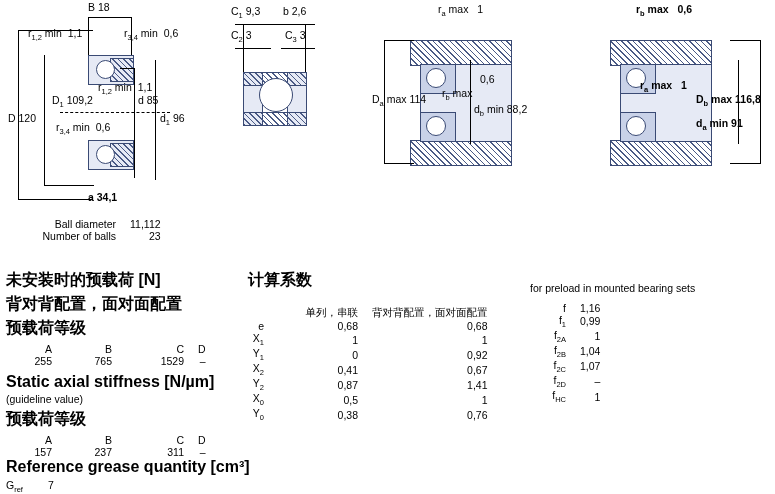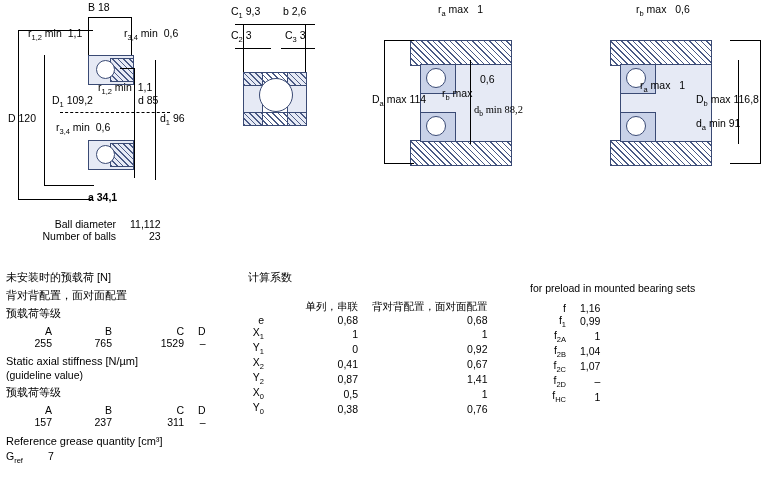--- a/index.html
+++ b/index.html
@@ -7,21 +7,21 @@
     width:775px;height:494px;
     background:#ffffff;
     font-family:"Liberation Sans", sans-serif;
     font-size:11px;
     color:#000000;
     position:relative;
     overflow:hidden;
   }
   .abs{position:absolute;}
   .lbl{font-size:10.5px;white-space:nowrap;line-height:1.1;}
-  .lbl-b{font-size:11px;font-weight:normal;white-space:nowrap;}
+  .lbl-b{font-size:16px;font-weight:bold;white-space:nowrap;}
   .sub{font-size:7.5px;vertical-align:sub;}
 
   
   #drawings{position:absolute;left:0;top:0;width:775px;height:215px;}
 
   .dimline{position:absolute;background:#000;}
   .vline{width:1px;}
   .hline{height:1px;}
 
   
@@ -150,30 +150,30 @@
     </div>
     <div class="lbl abs" style="left:110px;top:74px;">
       <span>0,6</span>
     </div>
     <div class="lbl abs" style="left:72px;top:88px;">
       <span>r<span class="sub">b</span> max</span>
     </div>
     <div class="lbl abs" style="left:2px;top:94px;">
       <span>D<span class="sub">a</span> max</span>&nbsp;<span>114</span>
     </div>
-    <div class="lbl abs" style="left:104px;top:104px;font-family:Liberation Serif, serif;">
+    <div class="lbl abs" style="left:104px;top:104px;">
       <span>d<span class="sub">b</span> min</span>&nbsp;<span>88,2</span>
     </div>
     <div class="dimline vline" style="left:14px;top:40px;height:124px;"></div>
     <div class="dimline hline" style="left:14px;top:40px;width:30px;"></div>
     <div class="dimline hline" style="left:14px;top:163px;width:30px;"></div>
     <div class="dimline vline" style="left:100px;top:60px;height:84px;"></div>
   </div>
 
-  <div class="abs" style="left:570px;top:0;width:205px;height:215px;">
+  <div class="abs" style="left:570px;top:0;width:205px;height:215px;font-weight:bold;">
     <div class="hatch" style="left:40px;top:40px;width:100px;height:24px;"></div>
     <div class="hatch" style="left:40px;top:140px;width:100px;height:24px;"></div>
     <div class="ringlight" style="left:50px;top:64px;width:90px;height:76px;"></div>
     <div class="ring" style="left:50px;top:64px;width:34px;height:28px;"></div>
     <div class="ring" style="left:50px;top:112px;width:34px;height:28px;"></div>
     <div class="ball" style="left:56px;top:68px;width:18px;height:18px;"></div>
     <div class="ball" style="left:56px;top:116px;width:18px;height:18px;"></div>
 
     <div class="lbl abs" style="left:66px;top:4px;">
       <span>r<span class="sub">b</span> max</span>&nbsp;&nbsp;&nbsp;<span>0,6</span>
@@ -246,21 +246,21 @@
       </tr>
       <tr>
         <td>157</td>
         <td>237</td>
         <td>311</td>
         <td>–</td>
       </tr>
     </tbody>
       </table>
 
-    <div class="lbl-b" style="margin-top:7px;">Reference grease quantity [cm³]</div>
+    <div class="lbl-b" style="margin-top:0;">Reference grease quantity [cm³]</div>
     <div style="margin-top:3px;">
       <span class="lbl">G<span class="sub">ref</span></span>
       <span class="lbl" style="margin-left:22px;">7</span>
     </div>
   </div>
 
   <div class="col" style="left:228px;top:52px;width:290px;">
     <div class="lbl-b" style="margin-bottom:15px;margin-left:20px;">计算系数</div>
     <table class="tbl">
       <tbody>

